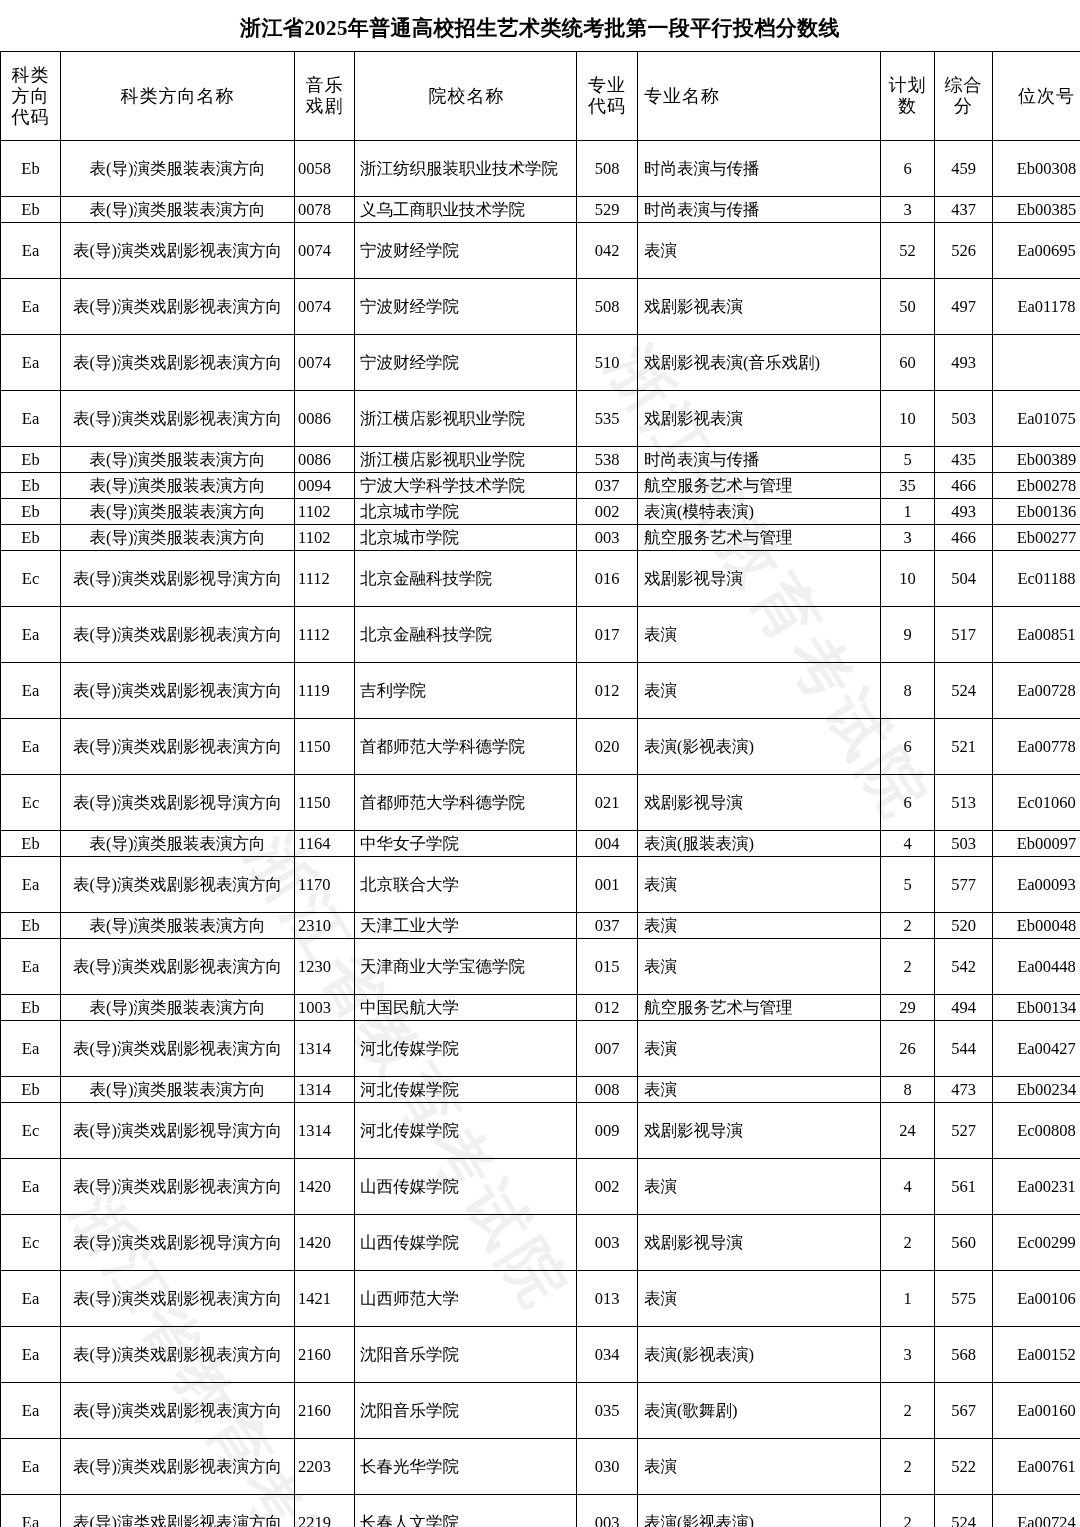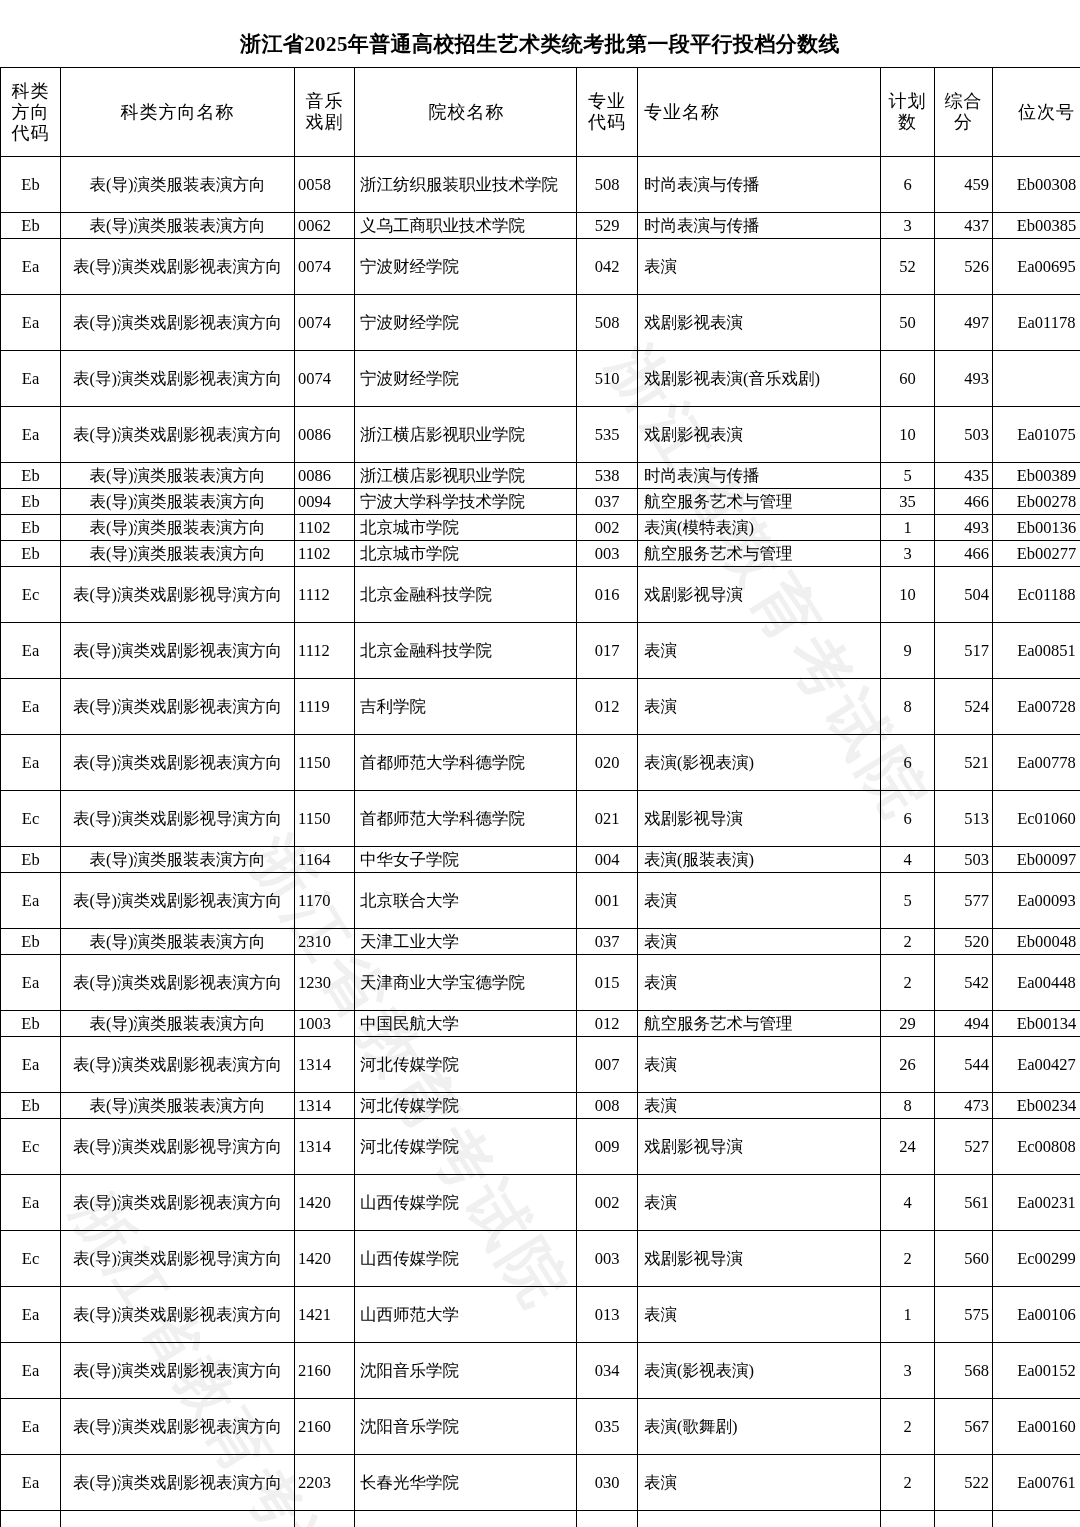--- a/index.html
+++ b/index.html
@@ -44,21 +44,21 @@
 
   #content-layer {
     position: relative;
     z-index: 2;
   }
   #doc-title {
     text-align: center;
     font-size: 21px;
     font-weight: bold;
     letter-spacing: 0.4px;
-    padding-top: 32px;
+    padding-top: 16px;
     padding-bottom: 10px;
     line-height: 1.2;
   }
   #score-table {
     border-collapse: collapse;
     table-layout: fixed;
     margin: 0 auto;
     width: 1040px;
     background: transparent;
   }
@@ -78,21 +78,21 @@
     font-size: 18px;
     letter-spacing: 1px;
   }
   .c-code     { width: 53px;  text-align: center; }
   .c-dirname  { width: 227px; text-align: center; }
   .c-schcode  { width: 53px;  }
   .c-schname  { width: 213px; text-align: left; padding-left: 5px !important; }
   .c-majcode  { width: 54px;  text-align: center; margin-left: 16px; }
   .c-majname  { width: 233px; text-align: left; padding-left: 6px !important; }
   .c-plan     { width: 47px;  text-align: center; margin-left: 20px; }
-  .c-score    { width: 51px;  text-align: right; }
+  .c-score    { width: 51px;  text-align: center; }
   .c-rank     { width: 101px; text-align: center; }
 
   thead .c-code, thead .c-schcode, thead .c-majcode,
   thead .c-plan, thead .c-score {
     line-height: 1.22;
   }
   tbody tr { height: 26px; }
   tbody tr.tall { height: 56px; }
   .dir-cell { line-height: 1.15; }
 </style>
@@ -133,21 +133,21 @@
             <td class="c-schname">浙江纺织服装职业技术学院</td>
             <td class="c-majcode">508</td>
             <td class="c-majname">时尚表演与传播</td>
             <td class="c-plan">6</td>
             <td class="c-score">459</td>
             <td class="c-rank">Eb00308</td>
           </tr>
           <tr>
             <td class="c-code">Eb</td>
             <td class="c-dirname dir-cell">表(导)演类服装表演方向</td>
-            <td class="c-schcode">0062</td>
+            <td class="c-schcode">0078</td>
             <td class="c-schname">义乌工商职业技术学院</td>
             <td class="c-majcode">529</td>
             <td class="c-majname">时尚表演与传播</td>
             <td class="c-plan">3</td>
             <td class="c-score">437</td>
             <td class="c-rank">Eb00385</td>
           </tr>
           <tr class="tall">
             <td class="c-code">Ea</td>
             <td class="c-dirname dir-cell">表(导)演类戏剧影视表演方向</td>

